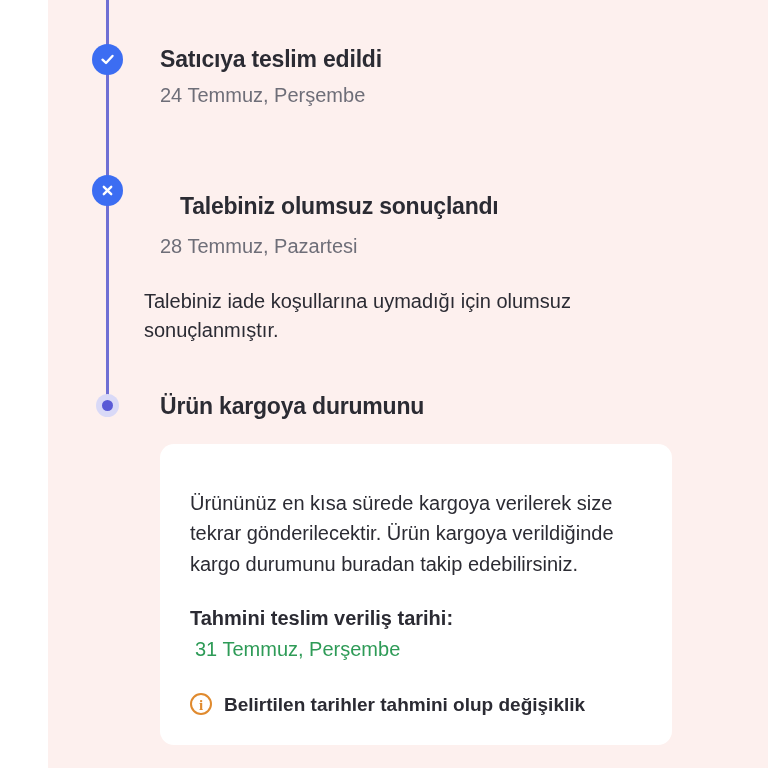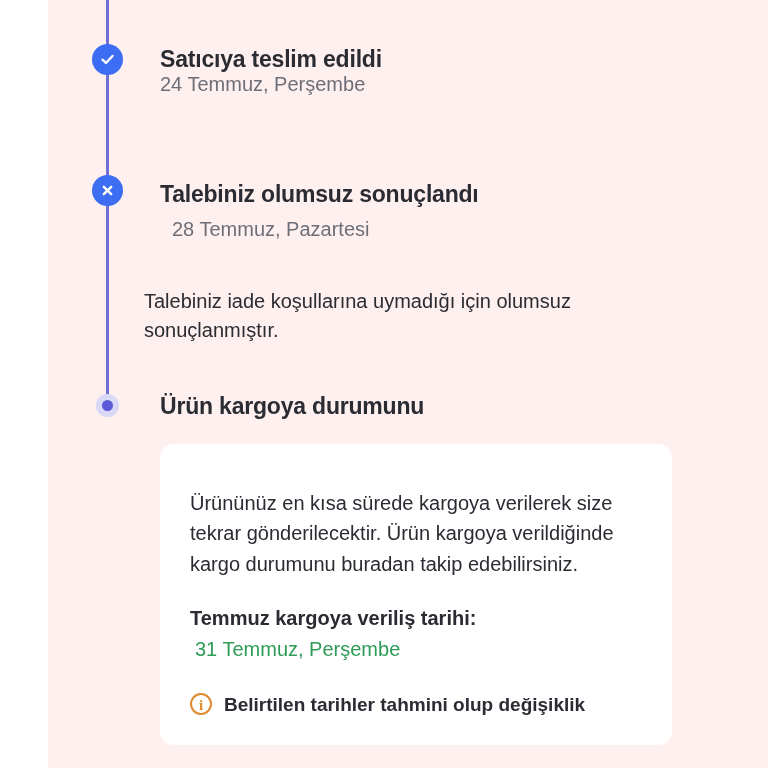--- a/index.html
+++ b/index.html
@@ -174,44 +174,44 @@
 
     <div class="rail"></div>
 
     <div class="step" style="top:44px;">
       <div class="dot check" style="top:0;">
         <svg width="17" height="17" viewBox="0 0 17 17" aria-hidden="true">
           <path d="M3.5 8.7 L7 12 L13.5 5" fill="none" stroke="#ffffff" stroke-width="2.4" stroke-linecap="round" stroke-linejoin="round"></path>
         </svg>
       </div>
       <div class="step-title" style="top:2px;">Satıcıya teslim edildi</div>
-      <div class="step-date" style="top:29px;">24 Temmuz, Perşembe</div>
+      <div class="step-date" style="top:40px;">24 Temmuz, Perşembe</div>
     </div>
 
     <div class="step" style="top:175px;">
       <div class="dot cross" style="top:0;">
         <svg width="15" height="15" viewBox="0 0 15 15" aria-hidden="true">
           <path d="M3.8 3.8 L11.2 11.2 M11.2 3.8 L3.8 11.2" fill="none" stroke="#ffffff" stroke-width="2.4" stroke-linecap="round"></path>
         </svg>
       </div>
-      <div class="step-title" style="top:6px;">Talebiniz olumsuz sonuçlandı</div>
-      <div class="step-date" style="top:43px;margin-left:12px;">28 Temmuz, Pazartesi</div>
+      <div class="step-title" style="top:18px;margin-left:20px;">Talebiniz olumsuz sonuçlandı</div>
+      <div class="step-date" style="top:60px;">28 Temmuz, Pazartesi</div>
       <div class="step-note" style="top:112px;">Talebiniz iade koşullarına uymadığı için olumsuz sonuçlanmıştır.</div>
     </div>
 
     <div class="step" style="top:394px;">
       <div class="dot current" style="top:0;">
         <span class="inner"></span>
       </div>
       <div class="step-title" style="top:-1px;">Ürün kargoya durumunu</div>
     </div>
 
     <div class="card">
       <p class="card-text">Ürününüz en kısa sürede kargoya verilerek size tekrar gönderilecektir. Ürün kargoya verildiğinde kargo durumunu buradan takip edebilirsiniz.</p>
-      <p class="card-label">Temmuz kargoya veriliş tarihi:</p>
+      <p class="card-label">Tahmini teslim veriliş tarihi:</p>
       <p class="card-value">31 Temmuz, Perşembe</p>
       <div class="notice">
         <span class="notice-icon">i</span>
         <span class="notice-text">Belirtilen tarihler tahmini olup değişiklik</span>
       </div>
     </div>
 
   </div>
 </div>
 

